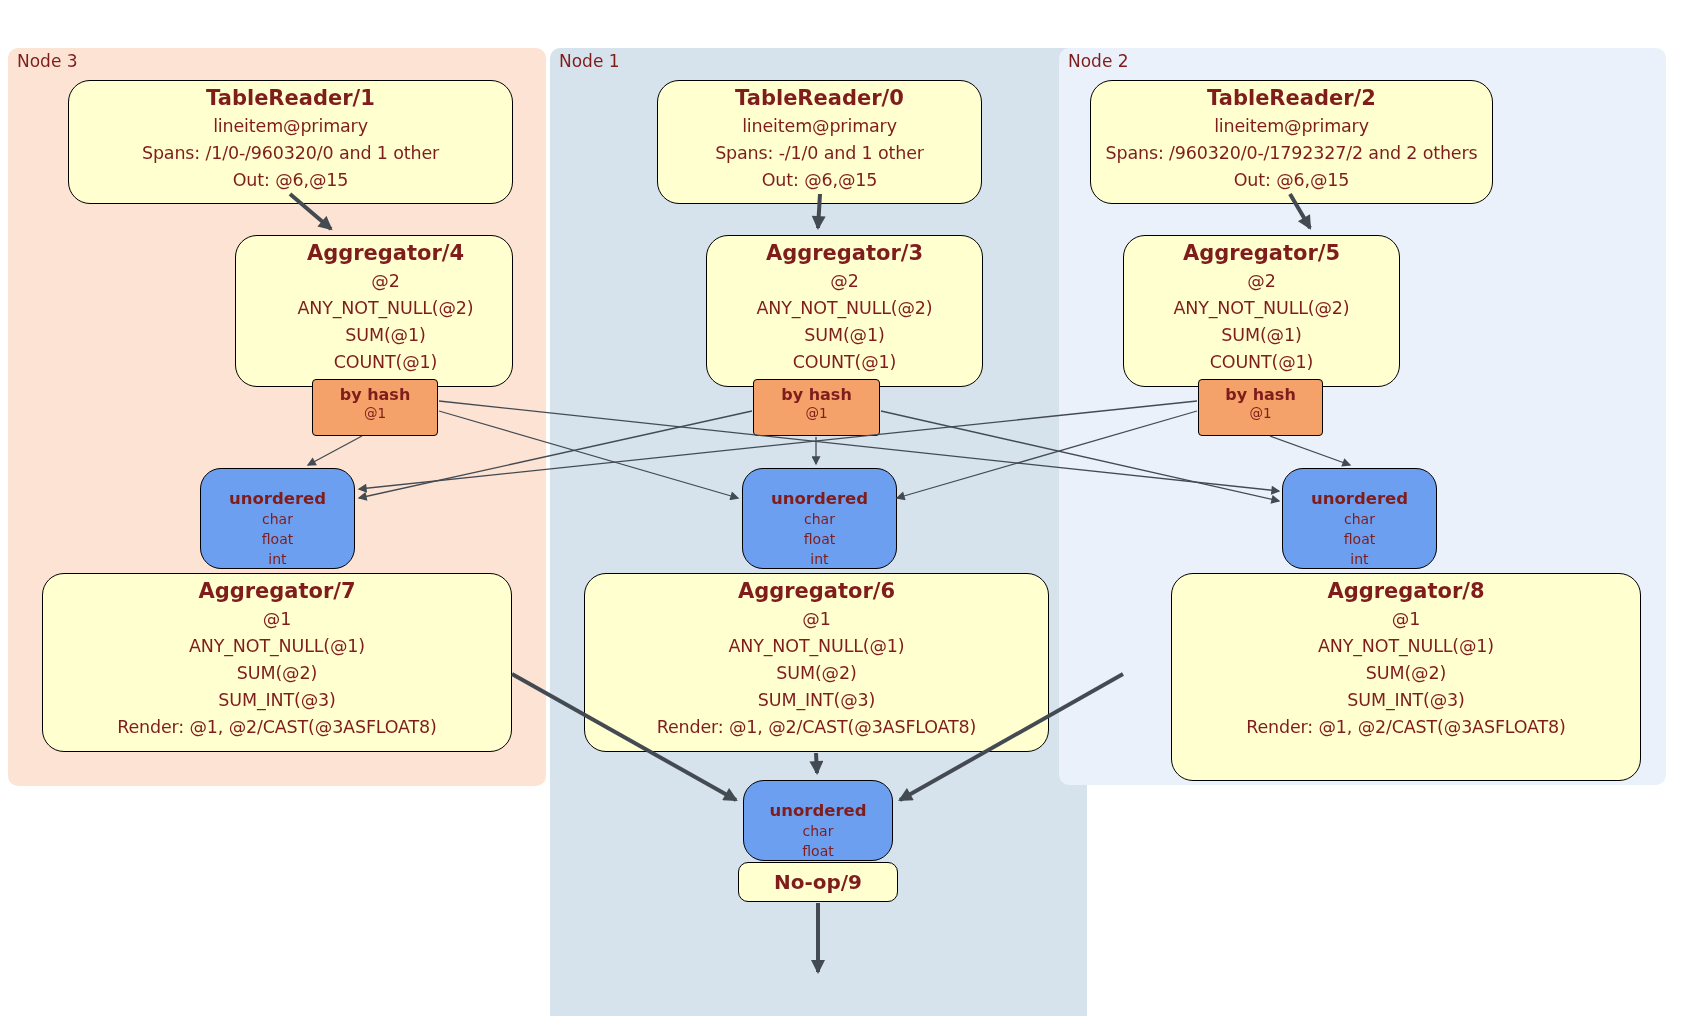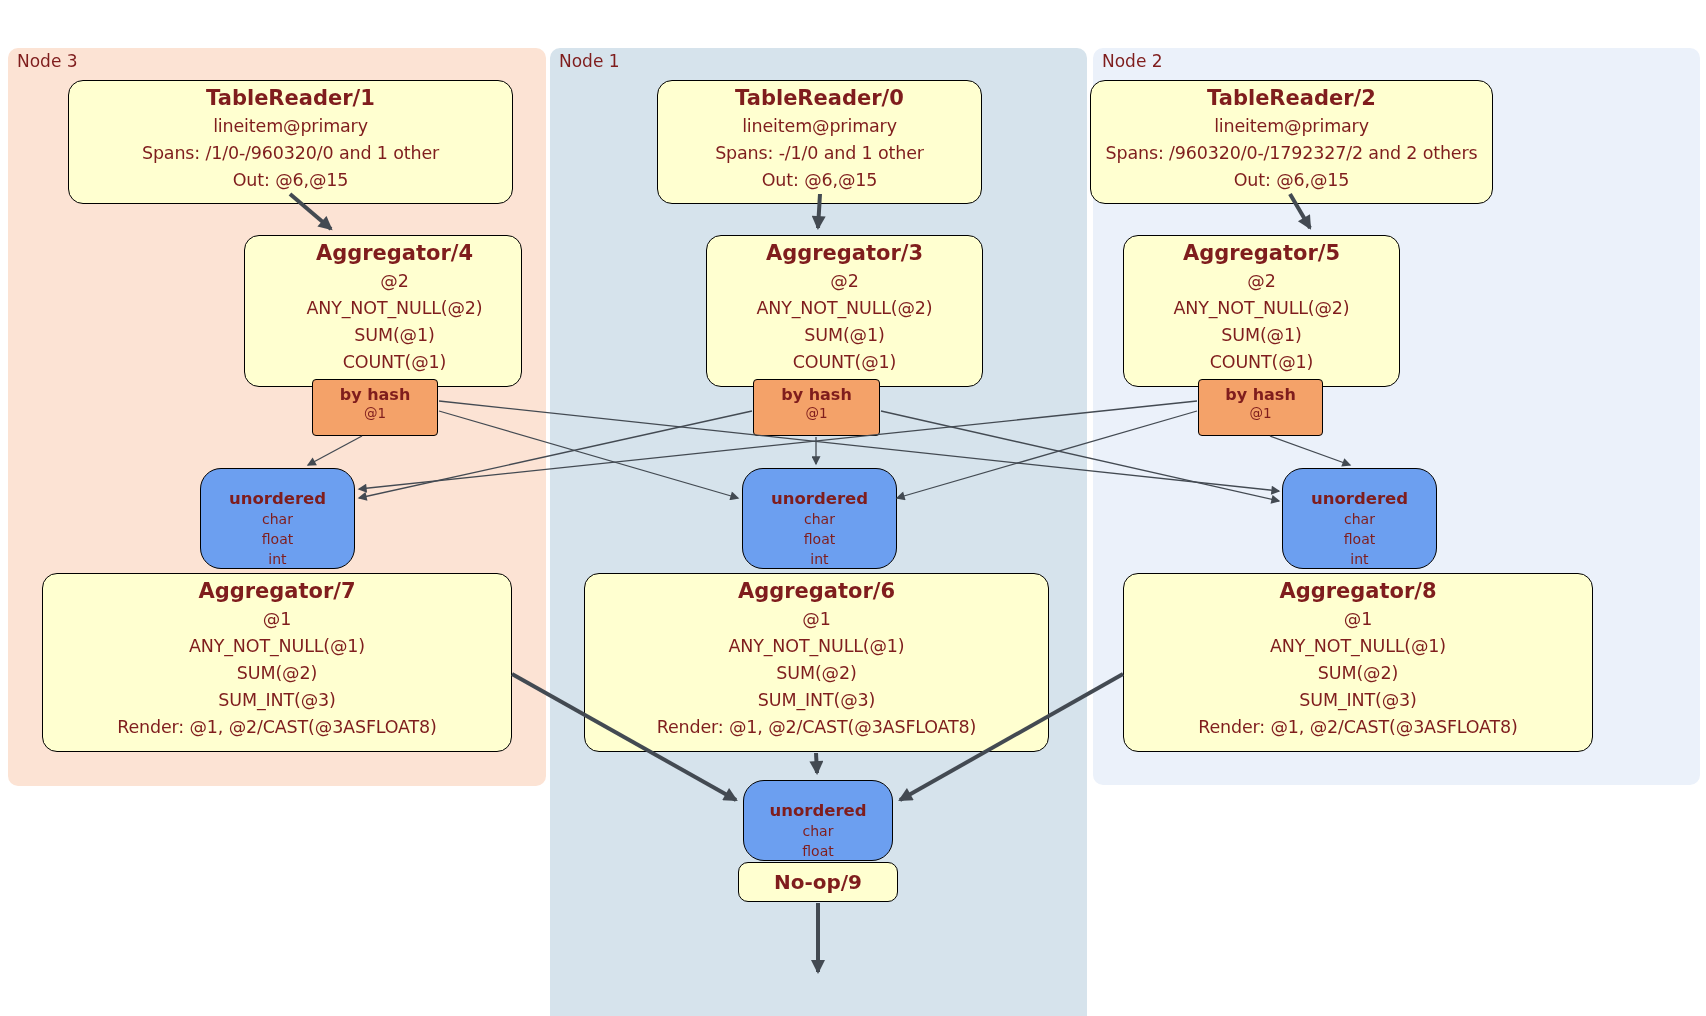--- a/index.html
+++ b/index.html
@@ -7,41 +7,41 @@
     position:relative; width:1706px; height:1016px; overflow:hidden;
     background:#ffffff;
     font-family:"DejaVu Sans","Liberation Sans",sans-serif;
     color:#7f1d1d;
     margin-top:40px;
   }
   
   .group { position:absolute; border-radius:10px; }
   #g-node3 { left:8px;    top:8px; width:538px; height:738px; background:var(--node3_bg,#fce3d4); }
   #g-node1 { left:550px;  top:8px; width:537px; height:999px; background:var(--node1_bg,#d6e3ec); }
-  #g-node2 { left:1093px; top:8px; width:607px; height:737px; background:var(--node2_bg,#ebf1fa); }
+  #g-node2 { left:1059px; top:8px; width:607px; height:737px; background:var(--node2_bg,#ebf1fa); }
   .group-label { position:absolute; left:9px; top:3px; font-size:17px; }
 
   
   .pbox {
     position:absolute; box-sizing:border-box; text-align:center;
-    background:var(--proc_bg,#ffffd0); border:1.6px solid #000; border-radius:15px;
+    background:var(--proc_bg,#ffffd0); border:1.6px solid #000; border-radius:22px;
     padding-top:4px; white-space:nowrap; z-index:2;
   }
   .pbox .title { font-weight:bold; font-size:21px; line-height:1.33; }
   .pbox .line  { font-size:17.5px; line-height:1.54; letter-spacing:-0.15px; }
 
   #b-tr1  { left:68px;   top:40px;  width:445px; height:124px; }
   #b-tr0  { left:657px;  top:40px;  width:325px; height:124px; }
   #b-tr2  { left:1090px; top:40px;  width:403px; height:124px; }
-  #b-agg4 { left:244px;  top:195px; width:278px; height:152px;padding-left:23px; }
+  #b-agg4 { left:235px;  top:195px; width:278px; height:152px;padding-left:23px; }
   #b-agg3 { left:706px;  top:195px; width:277px; height:152px; }
   #b-agg5 { left:1123px; top:195px; width:277px; height:152px; }
   #b-agg7 { left:42px;   top:533px; width:470px; height:179px; }
   #b-agg6 { left:584px;  top:533px; width:465px; height:179px; }
-  #b-agg8 { left:1123px; top:533px; width:470px; height:179px; }
+  #b-agg8 { left:1171px; top:533px; width:470px; height:208px; }
 
   .router { background:var(--router_bg,#f4a269); border-radius:4px; padding-top:5px; z-index:3; }
   .router .title { font-size:16px; line-height:1.25; }
   .router .line  { font-size:13.5px; line-height:1.2; letter-spacing:0; }
   #b-rt-l { left:312px;  top:339px; width:126px; height:57px; }
   #b-rt-m { left:753px;  top:339px; width:127px; height:57px; }
   #b-rt-r { left:1198px; top:339px; width:125px; height:57px; }
 
   .sync { background:var(--sync_bg,#6c9ff0); border-radius:21px; padding-top:19px; z-index:3; }
   .sync .title { font-size:16.5px; line-height:1.3; }

